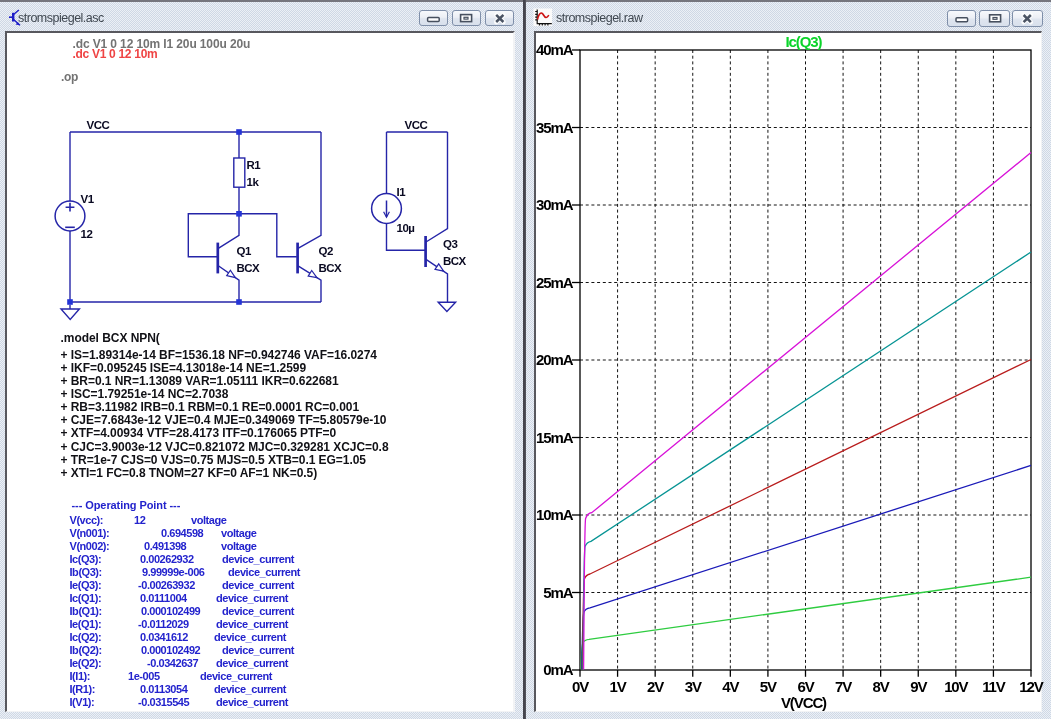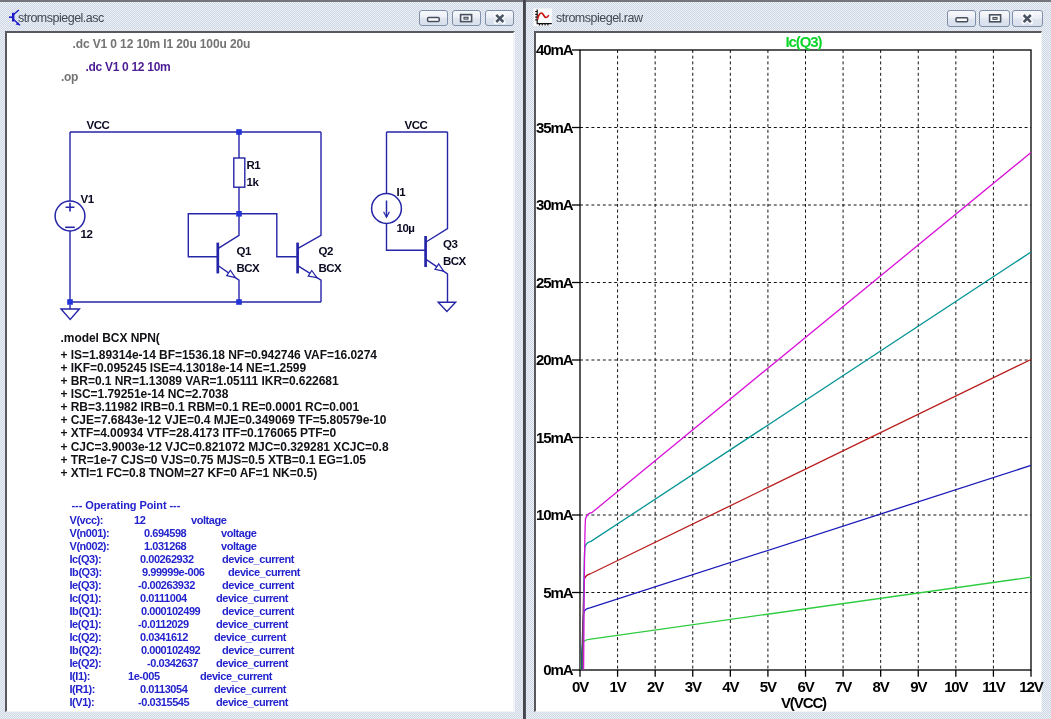--- a/index.html
+++ b/index.html
@@ -207,28 +207,28 @@
 <text x="918.25" y="691.5" text-anchor="middle">9V</text>
 <text x="955.83" y="691.5" text-anchor="middle">10V</text>
 <text x="993.42" y="691.5" text-anchor="middle">11V</text>
 <text x="1031.00" y="691.5" text-anchor="middle">12V</text>
 <text x="803.5" y="708" text-anchor="middle">V(VCC)</text>
 <text x="803.5" y="46.5" text-anchor="middle" fill="#0bd42a">Ic(Q3)</text>
 </g>
 </svg>
 
 <div class="dirtext" style="left:72.5px;top:36.6px;letter-spacing:-0.12px;">.dc V1 0 12 10m I1 20u 100u 20u</div>
-<div class="dirtext" style="left:72.5px;top:60px;color:#4c1d95;letter-spacing:-0.3px;margin-left:13px;">.dc V1 0 12 10m</div>
+<div class="dirtext" style="left:72.5px;top:47px;color:#ef4444;letter-spacing:-0.3px;">.dc V1 0 12 10m</div>
 <div class="dirtext" style="left:61px;top:69.9px;letter-spacing:-0.3px;">.op</div>
 <div class="modtext" style="top:332.4px">.model BCX NPN(</div>
 <div class="modtext" style="top:348.5px">+ IS=1.89314e-14 BF=1536.18 NF=0.942746 VAF=16.0274<br>+ IKF=0.095245 ISE=4.13018e-14 NE=1.2599<br>+ BR=0.1 NR=1.13089 VAR=1.05111 IKR=0.622681<br>+ ISC=1.79251e-14 NC=2.7038<br>+ RB=3.11982 IRB=0.1 RBM=0.1 RE=0.0001 RC=0.001<br>+ CJE=7.6843e-12 VJE=0.4 MJE=0.349069 TF=5.80579e-10<br>+ XTF=4.00934 VTF=28.4173 ITF=0.176065 PTF=0<br>+ CJC=3.9003e-12 VJC=0.821072 MJC=0.329281 XCJC=0.8<br>+ TR=1e-7 CJS=0 VJS=0.75 MJS=0.5 XTB=0.1 EG=1.05<br>+ XTI=1 FC=0.8 TNOM=27 KF=0 AF=1 NK=0.5)</div>
 <div class="oph">--- Operating Point ---</div>
 <div class="oprow" style="left:0;top:514.4px;width:400px"><span style="left:69.5px">V(vcc):</span><span style="left:134px">12</span><span style="left:191px">voltage</span></div>
-<div class="oprow" style="left:0;top:527.4px;width:400px"><span style="left:69.5px">V(n001):</span><span style="left:144px">0.694598</span><span style="left:221px">voltage</span></div>
-<div class="oprow" style="left:0;top:540.4px;width:400px"><span style="left:69.5px">V(n002):</span><span style="left:144px">1.031268</span><span style="left:221px">voltage</span></div>
+<div class="oprow" style="left:0;top:527.4px;width:400px"><span style="left:69.5px">V(n001):</span><span style="left:161px">0.694598</span><span style="left:221px">voltage</span></div>
+<div class="oprow" style="left:0;top:540.4px;width:400px"><span style="left:69.5px">V(n002):</span><span style="left:144px">0.491398</span><span style="left:221px">voltage</span></div>
 <div class="oprow" style="left:0;top:553.4px;width:400px"><span style="left:69.5px">Ic(Q3):</span><span style="left:140px">0.00262932</span><span style="left:222px">device_current</span></div>
 <div class="oprow" style="left:0;top:566.4px;width:400px"><span style="left:69.5px">Ib(Q3):</span><span style="left:142px">9.99999e-006</span><span style="left:228px">device_current</span></div>
 <div class="oprow" style="left:0;top:579.4px;width:400px"><span style="left:69.5px">Ie(Q3):</span><span style="left:138px">-0.00263932</span><span style="left:222px">device_current</span></div>
 <div class="oprow" style="left:0;top:592.4px;width:400px"><span style="left:69.5px">Ic(Q1):</span><span style="left:140px">0.0111004</span><span style="left:216px">device_current</span></div>
 <div class="oprow" style="left:0;top:605.4px;width:400px"><span style="left:69.5px">Ib(Q1):</span><span style="left:141px">0.000102499</span><span style="left:222px">device_current</span></div>
 <div class="oprow" style="left:0;top:618.4px;width:400px"><span style="left:69.5px">Ie(Q1):</span><span style="left:138px">-0.0112029</span><span style="left:216px">device_current</span></div>
 <div class="oprow" style="left:0;top:631.4px;width:400px"><span style="left:69.5px">Ic(Q2):</span><span style="left:140px">0.0341612</span><span style="left:214px">device_current</span></div>
 <div class="oprow" style="left:0;top:644.4px;width:400px"><span style="left:69.5px">Ib(Q2):</span><span style="left:141px">0.000102492</span><span style="left:222px">device_current</span></div>
 <div class="oprow" style="left:0;top:657.4px;width:400px"><span style="left:69.5px">Ie(Q2):</span><span style="left:147px">-0.0342637</span><span style="left:216px">device_current</span></div>
 <div class="oprow" style="left:0;top:670.4px;width:400px"><span style="left:69.5px">I(I1):</span><span style="left:128px">1e-005</span><span style="left:200px">device_current</span></div>

